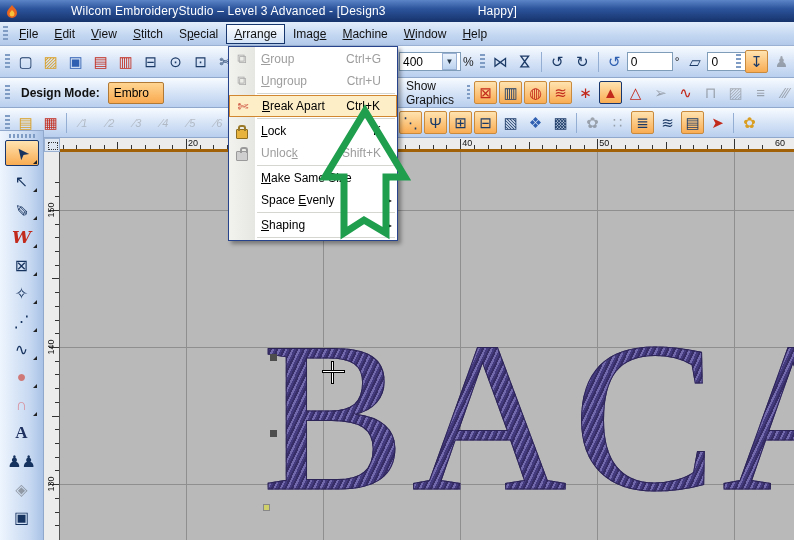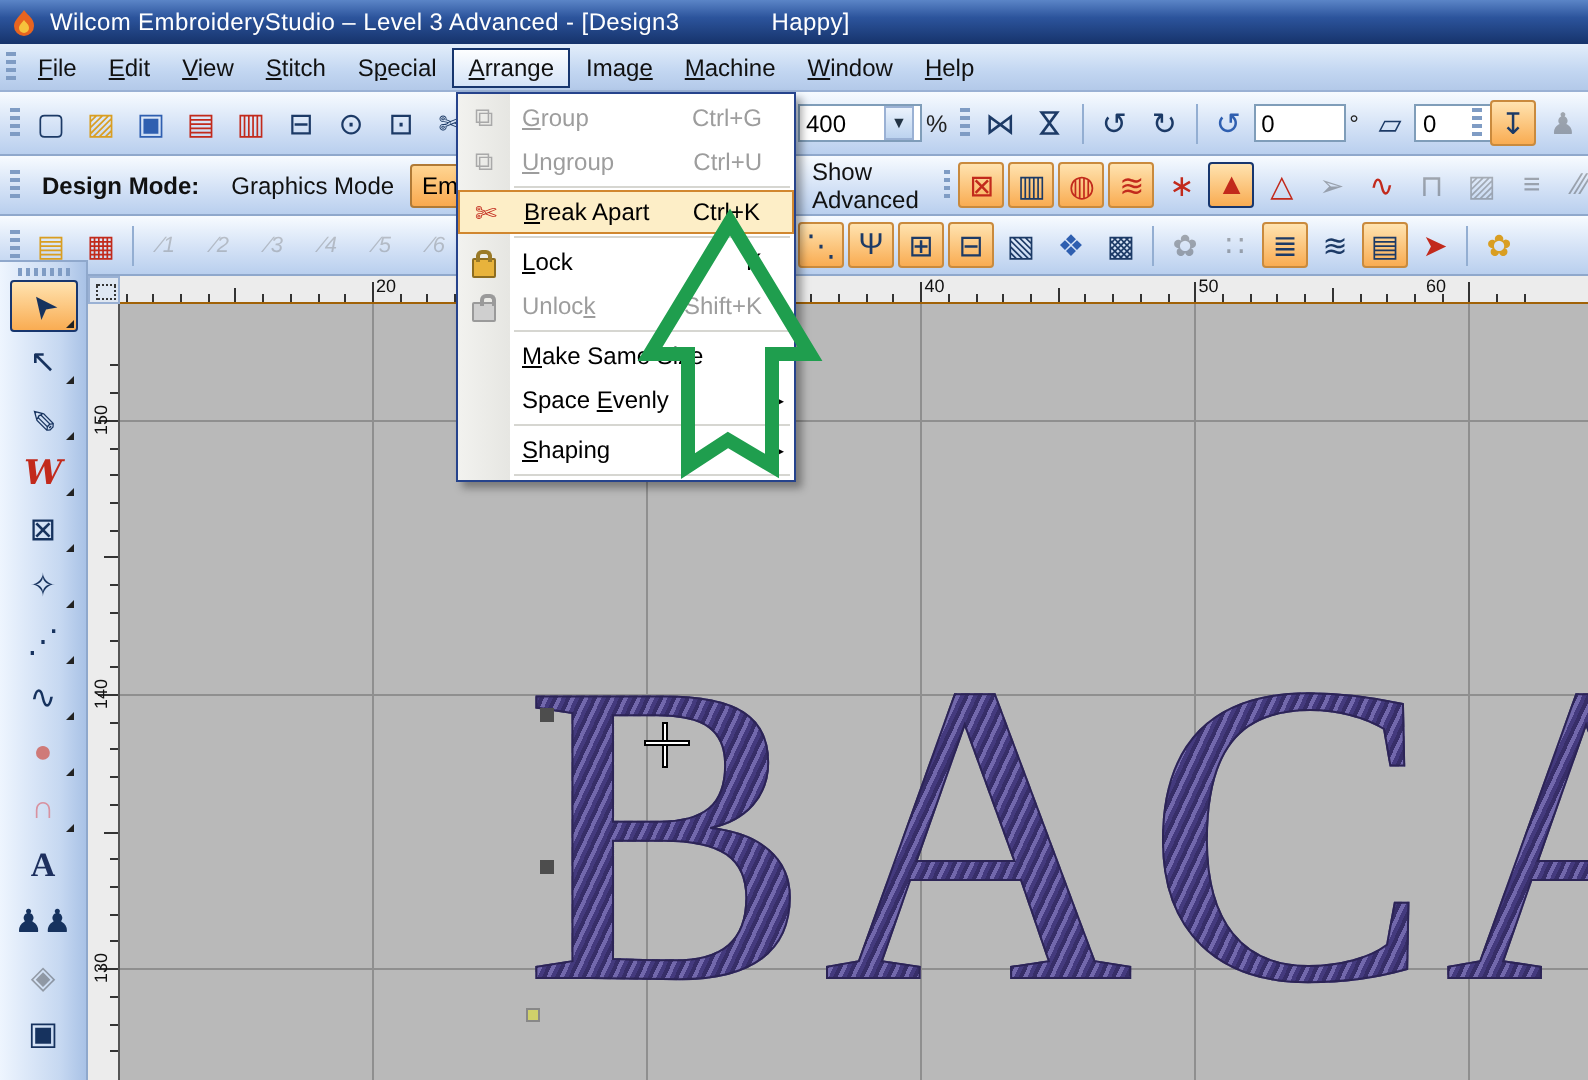--- a/index.html
+++ b/index.html
@@ -2,21 +2,21 @@
 <html><head>
 <meta charset="utf-8">
 <style>
   html,body{margin:0;padding:0;}
   body{width:794px;height:540px;position:relative;overflow:hidden;
        font-family:"Liberation Sans",sans-serif;background:#b9b9b9;font-size:12px;}
 
   
   .titlebar{position:absolute;left:0;top:0;width:794px;height:22px;
     background:linear-gradient(#5b85c7 0%,#2c549c 40%,#16336b 100%);
-    color:#fff;display:flex;align-items:center;padding-left:5px;box-sizing:border-box;}
+    color:#fff;display:flex;align-items:center;padding-left:5px;box-sizing:border-box;gap:46px;}
   .titlebar .ttl{margin-left:6px;letter-spacing:.2px;}
   .titlebar .ttl-right{margin-left:46px;}
 
   
   .menubar{position:absolute;left:0;top:22px;width:794px;height:24px;
     background:linear-gradient(#e3eefb,#c2d6f1 60%,#b3c9e9);
     border-bottom:1px solid #9ab1d4;display:flex;align-items:center;box-sizing:border-box;}
   .grip-v{width:5px;height:16px;margin:0 3px;
     background:repeating-linear-gradient(to bottom,#7f9cc4 0 2px,rgba(0,0,0,0) 2px 4px);}
   .menu-item{padding:3px 8px;color:#111;cursor:default;}
@@ -62,21 +62,21 @@
     font-size:16px;color:#16325e;position:relative;border:1px solid rgba(0,0,0,0);border-radius:2px;box-sizing:border-box;}
   .tool.sel{background:linear-gradient(#ffe3b0,#f9ac52);border:1px solid #17366e;}
   .tool.flyout::after{content:"";position:absolute;right:1px;bottom:1px;
     border-left:4px solid rgba(0,0,0,0);border-bottom:4px solid #222;}
   .tool.dis{opacity:.4;filter:grayscale(1);}
   .tool .w-script{font-family:"DejaVu Serif",serif;font-style:italic;font-weight:bold;color:#c22a1c;font-size:17px;}
   .tool .serifA{font-family:"Liberation Serif",serif;font-weight:bold;color:#1d2f5e;font-size:17px;}
 
   
   .hruler{position:absolute;left:44px;top:138px;width:750px;height:14px;background:#ececec;
-    border-bottom:1px solid #a16207;box-sizing:border-box;overflow:hidden;z-index:4;}
+    border-bottom:3px solid #a16207;box-sizing:border-box;overflow:hidden;z-index:4;}
   .vruler{position:absolute;left:44px;top:152px;width:16px;height:388px;background:#ececec;
     border-right:1px solid #555;box-sizing:border-box;overflow:hidden;z-index:4;}
   .corner{position:absolute;left:44px;top:138px;width:16px;height:14px;background:#dfe7f2;
     border:1px solid #9ab1d4;box-sizing:border-box;z-index:6;}
   .corner::before{content:"";position:absolute;left:3px;top:3px;width:8px;height:6px;border:1px dotted #333;}
   .htick{position:absolute;bottom:0;width:1px;background:#333;}
   .hlabel{position:absolute;top:0;font-size:9px;color:#111;}
   .vtick{position:absolute;right:0;height:1px;background:#333;}
   .vlabelwrap{position:absolute;left:0;width:14px;height:30px;display:flex;align-items:center;justify-content:center;}
   .vlabelwrap span{transform:rotate(-90deg);font-size:9px;color:#111;white-space:nowrap;}
@@ -229,25 +229,24 @@
           <span>♟</span>
         </div>
       </span>
   </div>
 </div>
 
 <div class="toolbar tb-row3">
   <div class="tgroup" style="left:2px;">
     <div class="grip-v"></div>
     <span class="flatbtn bold">Design Mode:</span>
-    <span class="flatbtn">Graphics Mode</span>
     <span class="pressed" style="width:44px;">Embro</span>
   </div>
   <div class="tgroup" style="left:398px;">
-    <span class="flatbtn">Show Advanced</span>
+    <span class="flatbtn">Show Graphics</span>
     <div class="grip-v"></div>
     <span id="tb3-stitches" style="display:flex;align-items:center;">
         <div class="tbtn sel c-red">
           <span>⊠</span>
         </div>
         <div class="tbtn sel">
           <span>▥</span>
         </div>
         <div class="tbtn sel c-red">
           <span>◍</span>
@@ -421,21 +420,21 @@
     <div class="htick" style="left: 567.01px; height: 4px;"></div>
     <div class="htick" style="left: 580.72px; height: 4px;"></div>
     <div class="htick" style="left: 594.43px; height: 4px;"></div>
     <div class="htick" style="left: 608.14px; height: 4px;"></div>
     <div class="htick" style="left: 621.85px; height: 7px;"></div>
     <div class="htick" style="left: 635.56px; height: 4px;"></div>
     <div class="htick" style="left: 649.27px; height: 4px;"></div>
     <div class="htick" style="left: 662.98px; height: 4px;"></div>
     <div class="htick" style="left: 676.69px; height: 4px;"></div>
     <div class="htick" style="left: 690.4px; height: 10px;"></div>
-    <div class="hlabel" style="left: 669px;">60</div>
+    <div class="hlabel" style="left: 731px;">60</div>
     <div class="htick" style="left: 704.11px; height: 4px;"></div>
     <div class="htick" style="left: 717.82px; height: 4px;"></div>
   </div>
 <div class="corner"></div>
 <div class="vruler" id="vruler">
     <div class="vtick" style="top: 373.23px; width: 4px;"></div>
     <div class="vtick" style="top: 359.52px; width: 4px;"></div>
     <div class="vtick" style="top: 345.81px; width: 4px;"></div>
     <div class="vtick" style="top: 332.1px; width: 10px;"></div>
     <div class="vlabelwrap" style="top: 317.1px;">

